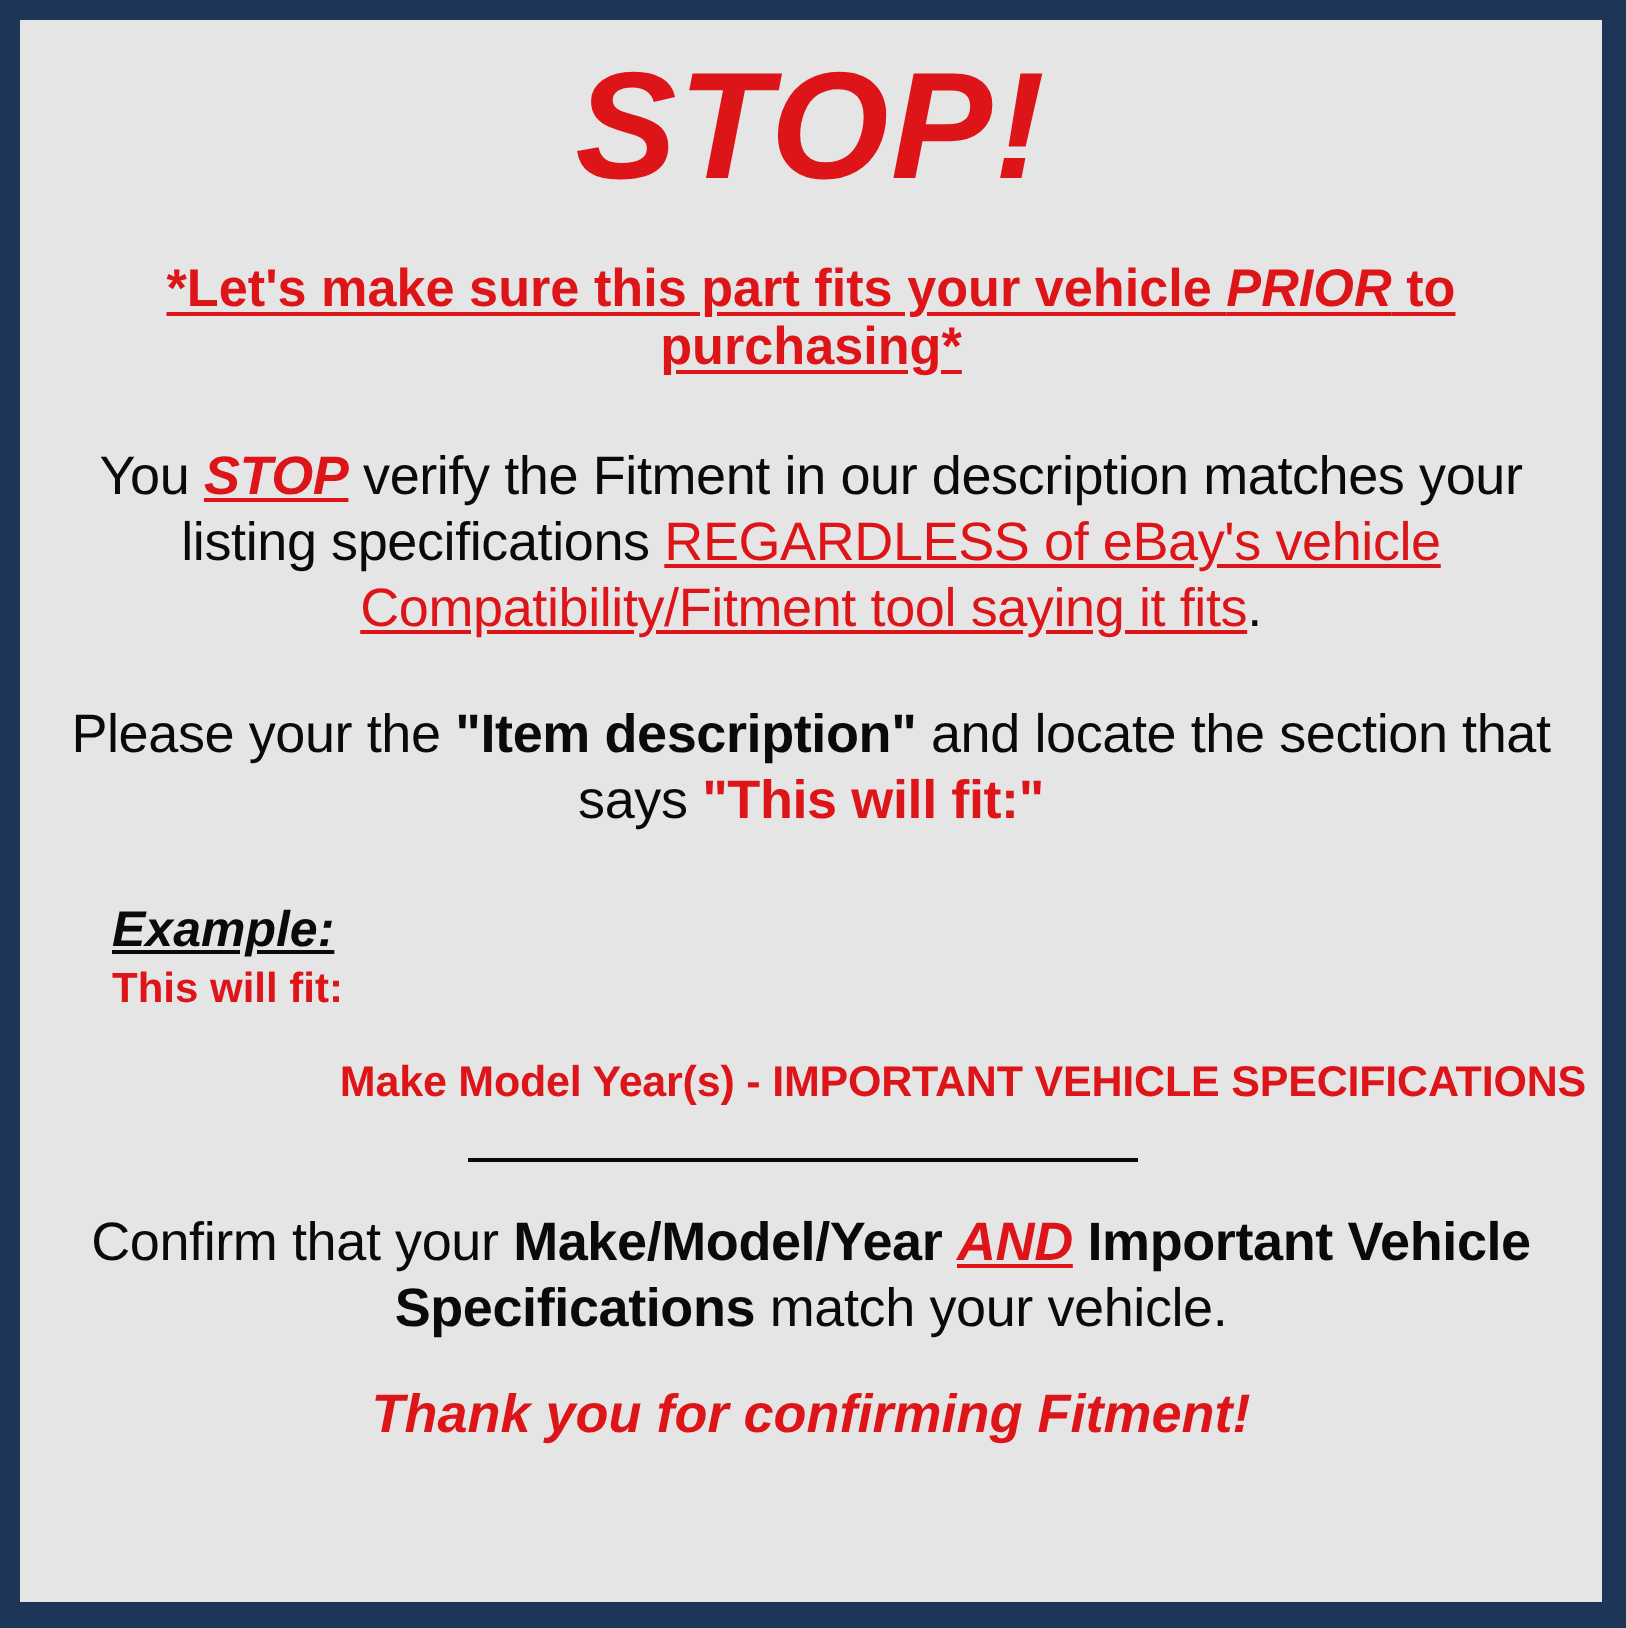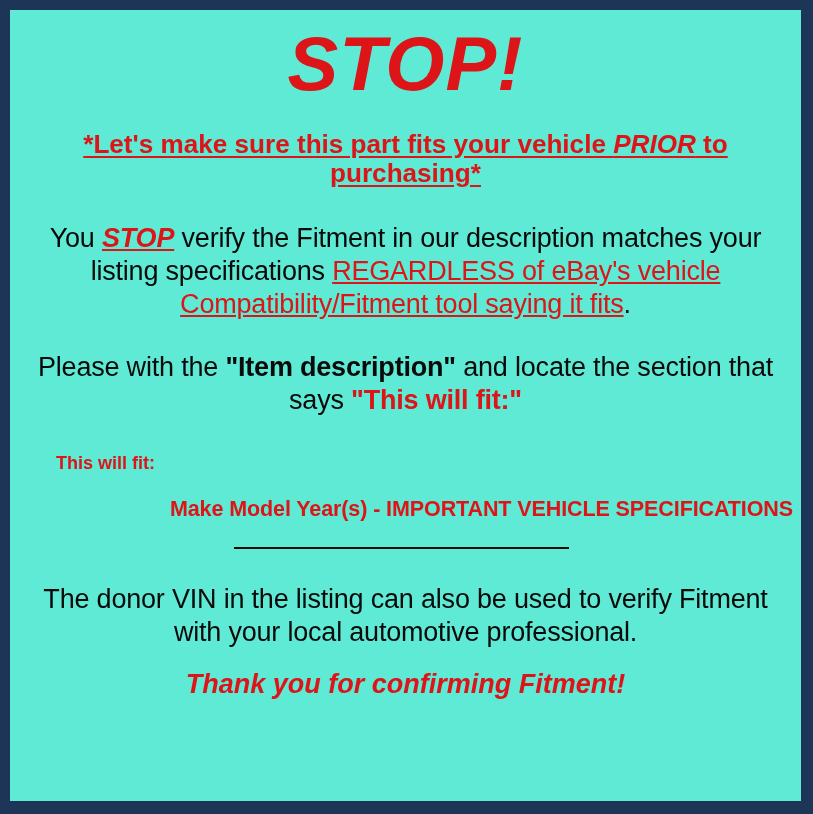--- a/index.html
+++ b/index.html
@@ -23,21 +23,21 @@
     border-bottom-width: 13px;
     background: #ffffff;
     position: relative;
   }
 
   .notice-body {
     box-sizing: border-box;
     width: 100%;
     height: 100%;
     padding: 0 8px;
-    background: #5eead4;
+    background: #e5e5e5;
     display: block;
   }
 
   
   .blk {
     text-align: center;
     color: #0a0a0a;
     font-family: "Liberation Sans", sans-serif;
     letter-spacing: -0.2px;
   }
@@ -107,21 +107,21 @@
     font-size: 25px;
     font-weight: bold;
     font-style: italic;
     color: #0a0a0a;
     text-decoration: underline;
     text-underline-offset: 2px;
     display: inline-block;
     line-height: 1.15;
   }
   .example-fit {
-    font-size: 18px;
+    font-size: 21px;
     font-weight: bold;
     color: #dd1418;
     line-height: 1.2;
     padding-top: 2px;
   }
   .example-spec {
     font-size: 21.5px;
     font-weight: bold;
     color: #dd1418;
     padding-top: 22px;
@@ -177,31 +177,36 @@
 
     <div class="tagline">
       <span>*Let's make sure this part fits your vehicle </span><span class="i">PRIOR</span><span> to purchasing*</span>
     </div>
 
     <div class="blk para para-1">
       <span>You </span><span class="hl-must">STOP</span><span> verify the Fitment in our description matches your listing specifications </span><span class="hl-regardless">REGARDLESS of eBay's vehicle Compatibility/Fitment tool saying it fits</span><span>.</span>
     </div>
 
     <div class="blk para para-2">
-      <span>Please with the </span><span class="hl-quoted-black">"Item description"</span><span> and locate the section that says </span><span class="hl-quoted-red">"This will fit:"</span>
+      <span>Please your the </span><span class="hl-quoted-black">"Item description"</span><span> and locate the section that says </span><span class="hl-quoted-red">"This will fit:"</span>
     </div>
 
     <div class="example-wrap">
+      <div>
+        <span class="example-label">Example:</span>
+      </div>
       <div class="example-fit">This will fit:</div>
       <div class="example-spec">Make Model Year(s) - IMPORTANT VEHICLE SPECIFICATIONS</div>
     </div>
 
     <div class="divider-row">
       <div class="divider-line"></div>
     </div>
 
-
-    <div class="blk para para-vin">The donor VIN in the listing can also be used to verify Fitment with your local automotive professional.</div>
+    <div class="blk para para-confirm">
+      <span>Confirm that your </span><span class="b">Make/Model/Year</span><span>&nbsp;</span><span class="hl-and">AND</span><span>&nbsp;</span><span class="b">Important Vehicle Specifications</span><span> match your vehicle.</span>
+    </div>
+
 
     <div class="thanks">Thank you for confirming Fitment!</div>
 
   </div>
 </div>
 
 </body></html>

